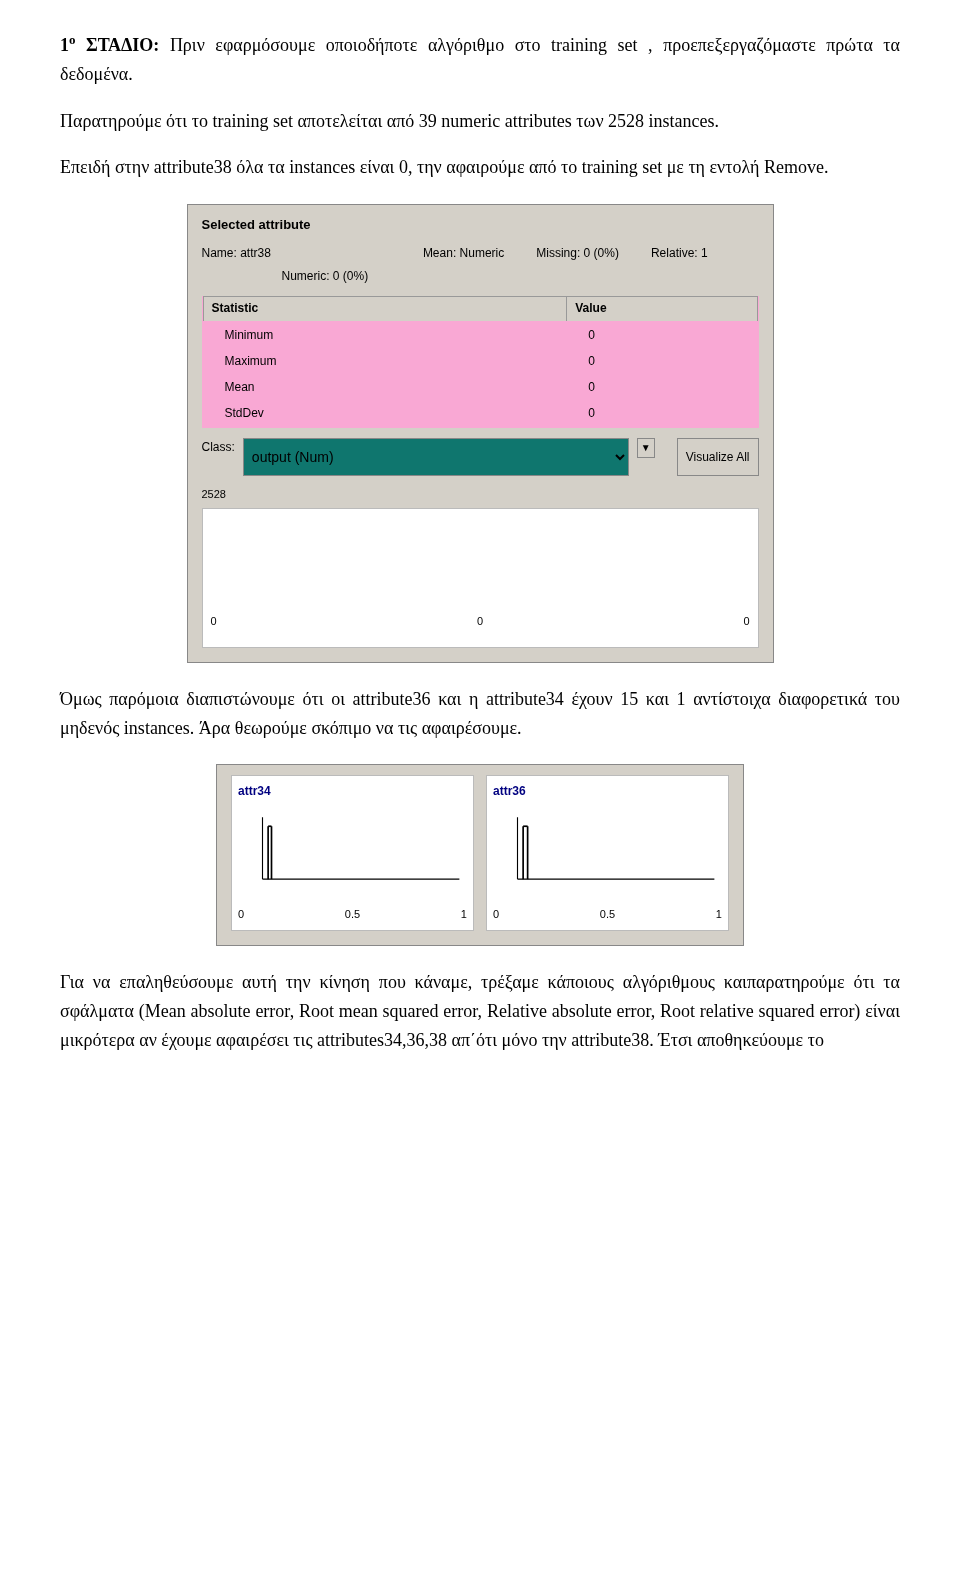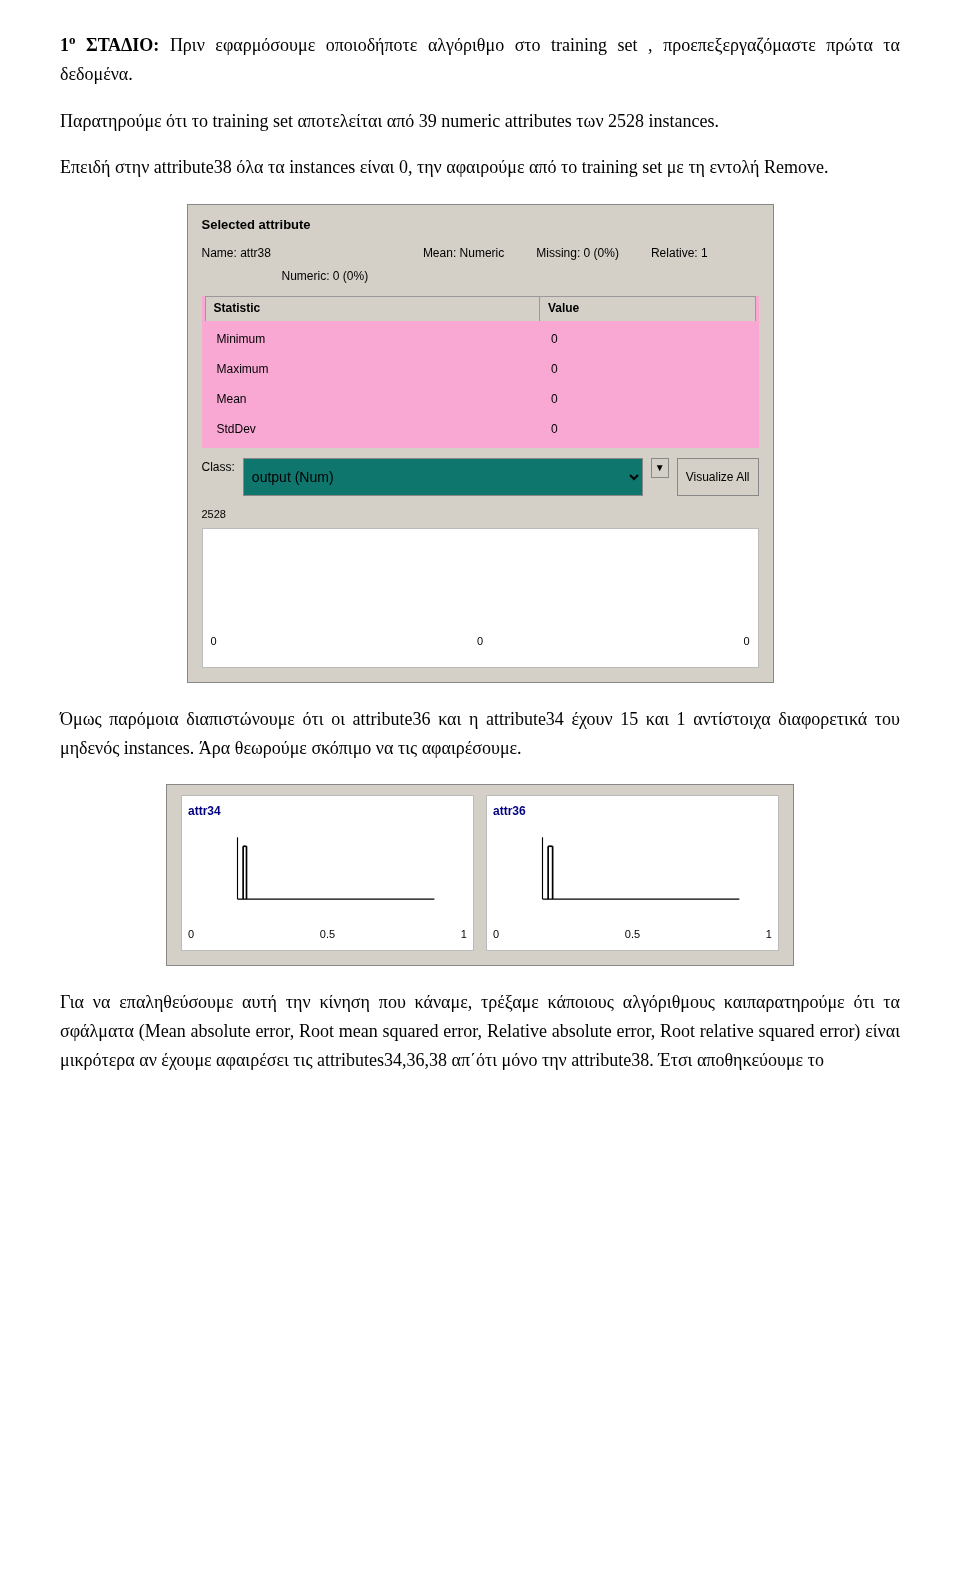--- a/index.html
+++ b/index.html
@@ -52,22 +52,22 @@
       background: #f9a8d4;
       margin-bottom: 10px;
     }
     .weka-table th {
       background: #d4d0c8;
       border: 1px solid #999;
       padding: 2px 8px;
       text-align: left;
     }
     .weka-table td {
-      border: 7px solid #f9a8d4;
-      padding: 2px 8px;
+      border: 3px solid #f9a8d4;
+      padding: 2px 20px;
     }
     .weka-bottom-bar {
       display: flex;
       gap: 8px;
       font-family: Arial, sans-serif;
       font-size: 12px;
       margin-bottom: 10px;
     }
     .weka-select {
       flex: 1;
@@ -87,20 +87,21 @@
       justify-content: center;
       font-size: 10px;
     }
     .weka-vis-btn {
       background: #d4d0c8;
       border: 1px solid #888;
       font-family: Arial, sans-serif;
       font-size: 12px;
       padding: 2px 8px;
       cursor: pointer;
+      margin-left: 14px;
     }
     .weka-canvas {
       background: #ffffff;
       border: 1px solid #bbb;
       width: 100%;
       height: 140px;
       position: relative;
     }
     .weka-axis-bottom {
       position: absolute;
@@ -113,21 +114,21 @@
       font-family: Arial, sans-serif;
       font-size: 11px;
     }
 
     
     .charts-panel {
       background: #d4d0c8;
       border: 1px solid #888;
       padding: 10px 14px 14px 14px;
       margin: 22px auto 22px auto;
-      width: 628px;
+      width: 528px;
       display: flex;
       gap: 12px;
     }
     .chart-box {
       flex: 1;
       background: #ffffff;
       border: 1px solid #bbb;
       padding: 6px;
       position: relative;
     }

